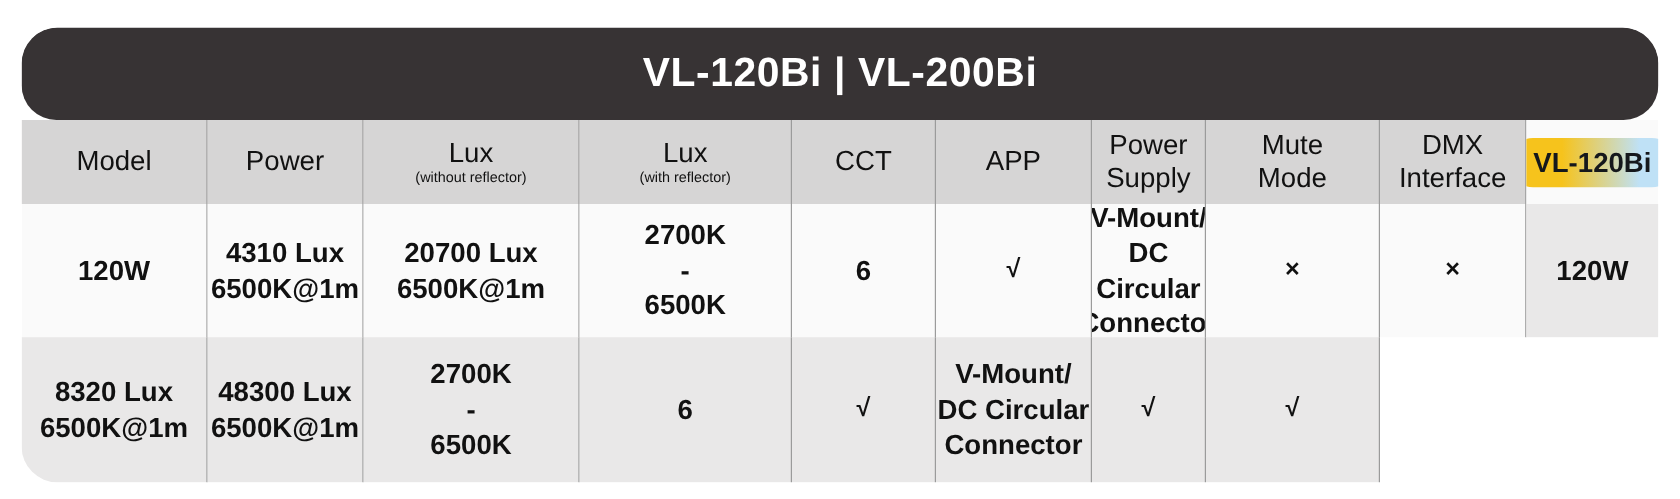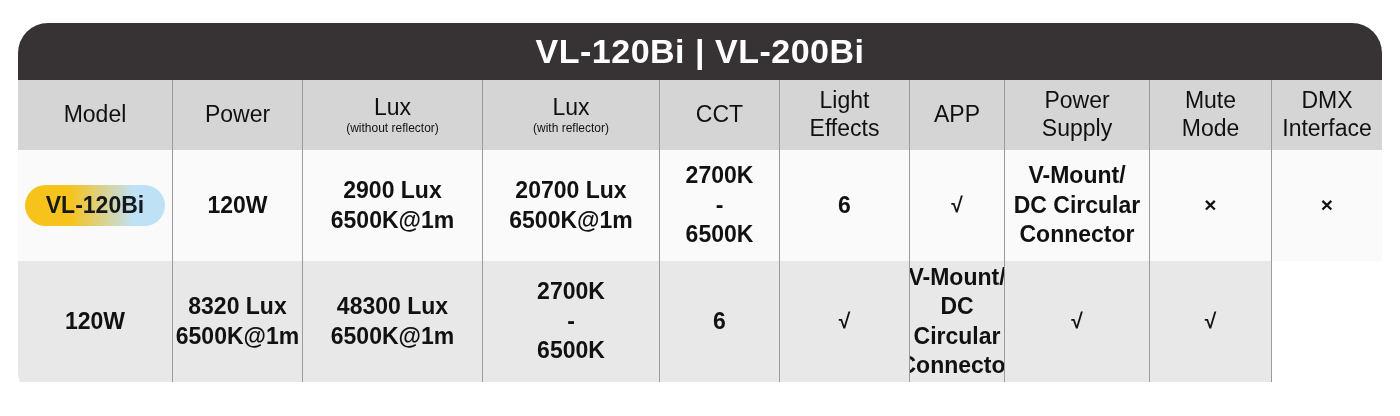--- a/index.html
+++ b/index.html
@@ -15,25 +15,26 @@
     position: absolute;
     left: 18px;
     top: 23px;
     width: 1364px;
     height: 379px;
     border-radius: 30px;
     overflow: hidden;
     background: #ffffff;
   }
   .title-bar {
-    height: 57px;
+    height: 77px;
     background: var(--c-title-bar-bg, #373334);
     display: flex;
     align-items: center;
     justify-content: center;
+    border-radius: 29px;
   }
   .title-bar .title {
     color: var(--c-title-text, #ffffff);
     font-size: 34px;
     font-weight: bold;
     letter-spacing: 0.5px;
   }
   .grid {
     display: grid;
     grid-template-columns: 155fr 130fr 180fr 177fr 120fr 130fr 95fr 145fr 122fr 110fr;
@@ -112,24 +113,20 @@
       <span class="hs">(without reflector)</span>
     </div>
     <div class="c hrow">
       <span class="hl">Lux</span>
       <span class="hs">(with reflector)</span>
     </div>
     <div class="c hrow">
       <span class="hl">CCT</span>
     </div>
     <div class="c hrow">
-      <span class="hl">Light
-Effects</span>
-    </div>
-    <div class="c hrow">
       <span class="hl">APP</span>
     </div>
     <div class="c hrow">
       <span class="hl">Power
 Supply</span>
     </div>
     <div class="c hrow">
       <span class="hl">Mute
 Mode</span>
     </div>
@@ -138,21 +135,21 @@
 Interface</span>
     </div>
 
     <div class="c r1">
       <span class="badge">VL-120Bi</span>
     </div>
     <div class="c r1">
       <span class="val">120W</span>
     </div>
     <div class="c r1">
-      <span class="val">2900 Lux
+      <span class="val">4310 Lux
 6500K@1m</span>
     </div>
     <div class="c r1">
       <span class="val">20700 Lux
 6500K@1m</span>
     </div>
     <div class="c r1">
       <span class="val">2700K
 -
 6500K</span>

